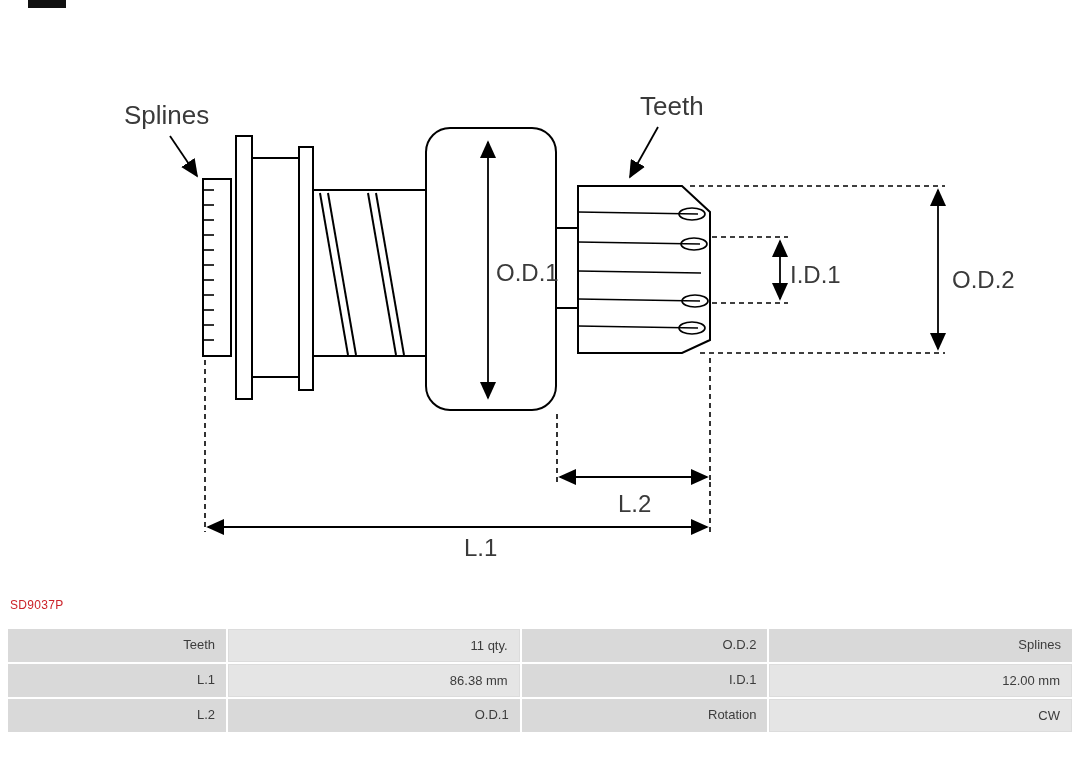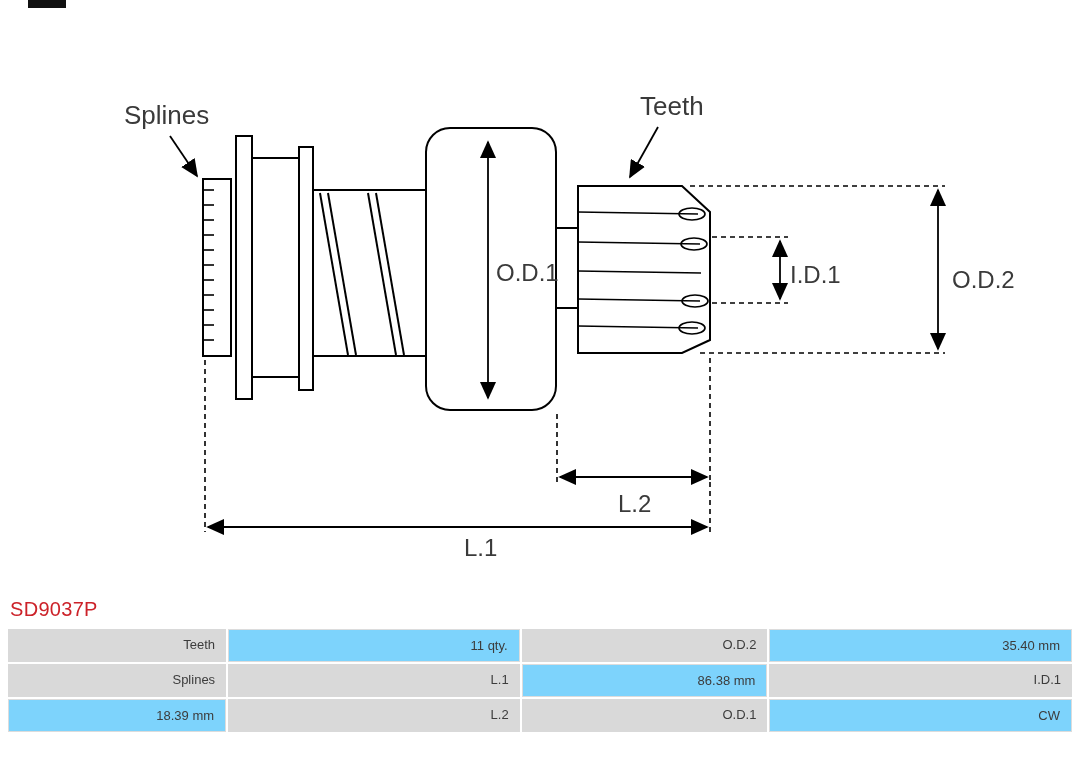--- a/index.html
+++ b/index.html
@@ -6,27 +6,27 @@
   .stage{position:relative;width:1080px;height:767px;background:#fff;overflow:hidden;}
   .top-mark{position:absolute;left:28px;top:0;width:38px;height:8px;background:#111;}
   svg{position:absolute;left:0;top:0;}
   .dwg-line{stroke:#000;stroke-width:2;fill:none;}
   .dwg-thin{stroke:#000;stroke-width:1.6;fill:none;}
   .dwg-dash{stroke:#000;stroke-width:1.6;fill:none;stroke-dasharray:5 4;}
   .dwg-fill{fill:#fff;stroke:#000;stroke-width:2;}
   .dim-line{stroke:#000;stroke-width:1.8;fill:none;}
   .dwg-text{font-family:"Liberation Sans",sans-serif;font-size:24px;fill:#3a3a3a;}
   .dwg-text-big{font-family:"Liberation Sans",sans-serif;font-size:26px;fill:#3a3a3a;}
-  .part-code{position:absolute;left:10px;top:598px;font-size:20px;color:#cc2229;letter-spacing:.3px;}
+  .part-code{position:absolute;left:10px;top:598px;font-size:12px;color:#cc2229;letter-spacing:.3px;}
   .spec-table{position:absolute;left:8px;top:629px;width:1064px;display:grid;
     grid-template-columns:20.5% 27.4% 23.1% auto;gap:2px;}
   .cell{box-sizing:border-box;font-size:13px;color:#3c3c3c;text-align:right;
     padding:8px 11px 8px 10px;line-height:15px;}
   .cell.label{background:#d9d9d9;}
-  .cell.value{background:#7dd3fc;border:1px solid #dcdcdc;}
+  .cell.value{background:#e5e5e5;border:1px solid #dcdcdc;}
 </style>
 </head>
 <body>
 
 <div class="stage">
 
   <div class="top-mark"></div>
 
   <svg width="1080" height="595" viewBox="0 0 1080 595">
     <defs>
@@ -127,27 +127,27 @@
       <text class="dwg-text" x="464" y="556">L.1</text>
     </g>
   </svg>
 
   <div class="part-code">SD9037P</div>
 
   <div class="spec-table">
     <div class="cell label">Teeth</div>
     <div class="cell value">11 qty.</div>
     <div class="cell label">O.D.2</div>
-    <div class="cell value">35.40 mm</div>
 
     <div class="cell label">Splines</div>
     <div class="cell label">L.1</div>
     <div class="cell value">86.38 mm</div>
 
     <div class="cell label">I.D.1</div>
-    <div class="cell value">18.39 mm</div>
+    <div class="cell value">12.00 mm</div>
     <div class="cell label">L.2</div>
 
     <div class="cell label">O.D.1</div>
+    <div class="cell label">Rotation</div>
     <div class="cell value">CW</div>
   </div>
 
 </div>
 
 </body></html>

